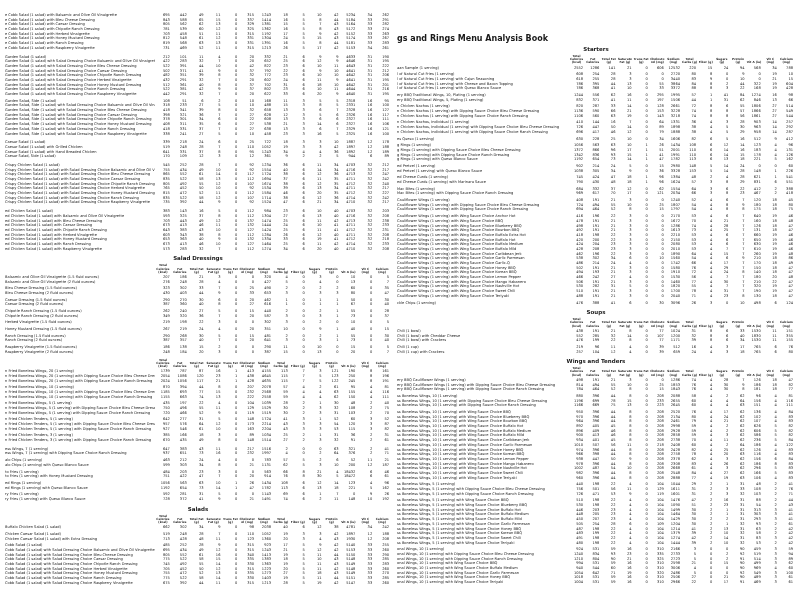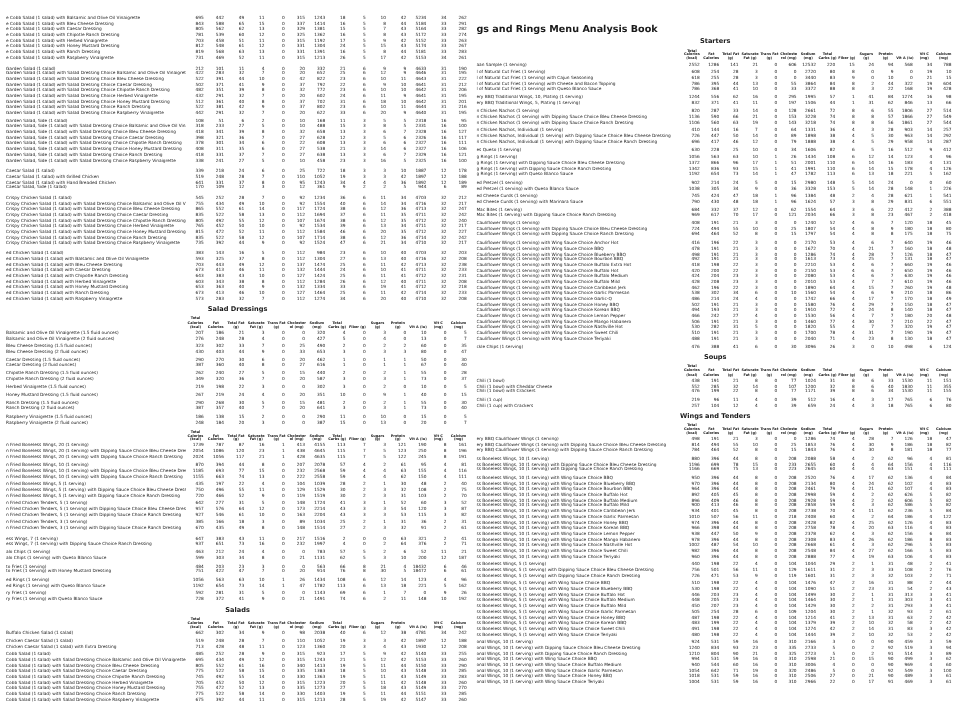--- a/index.html
+++ b/index.html
@@ -7,21 +7,21 @@
   body {
     width: 800px; height: 600px;
     background: #ffffff;
     font-family: "DejaVu Sans", sans-serif;
     color: #1a1a1a;
     overflow: hidden;
   }
   .page { position: relative; width: 800px; height: 600px; background: #fff; overflow: hidden; }
   .col { position: absolute; top: 0; height: 600px; overflow: hidden; }
   .col-left  { left: 5px;  width: 386px; padding-top: 13px; }
-  .col-right { left: 397px; width: 398px; padding-top: 20px; }
+  .col-right { left: 397px; width: 398px; padding-top: 34px; }
   .book-title { font-size: 8px; font-weight: bold; line-height: 9px; margin-bottom: 3px; }
   .block { margin-bottom: 4px; }
   .group { margin-bottom: 2px; }
   .group:last-child { margin-bottom: 0; }
   .row { display: flex; height: 4.7px; font-size: 3.6px; line-height: 4.6px; white-space: nowrap; }
   .lbl { flex: 0 0 150px; overflow: hidden; }
   .col-right .lbl { flex-basis: 172px; }
   .val { flex: 1 1 0; text-align: right; padding-right: 2px; overflow: hidden; }
   .hdr { display: flex; align-items: flex-end; margin: 2px 0 1px; }
   .hdr .lbl { flex: 0 0 150px; }

